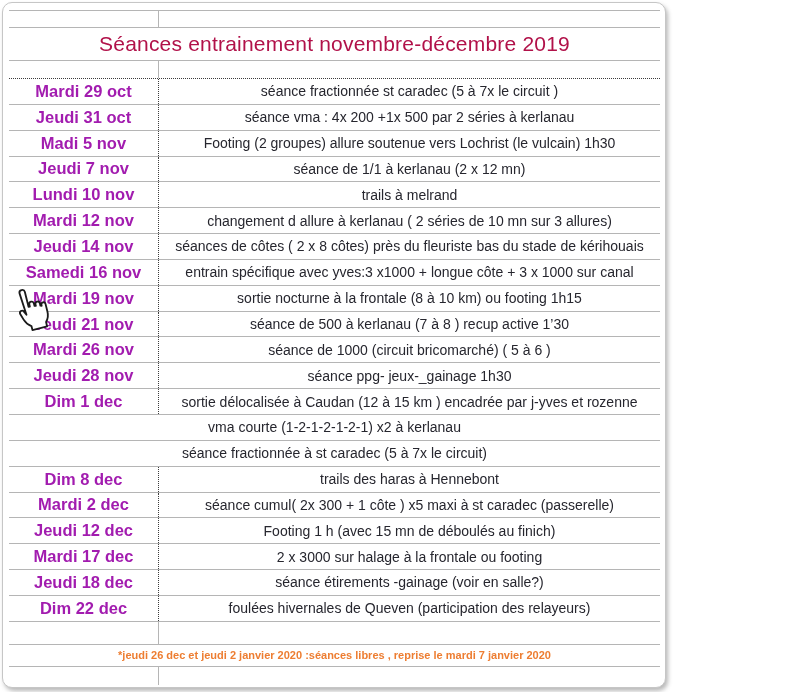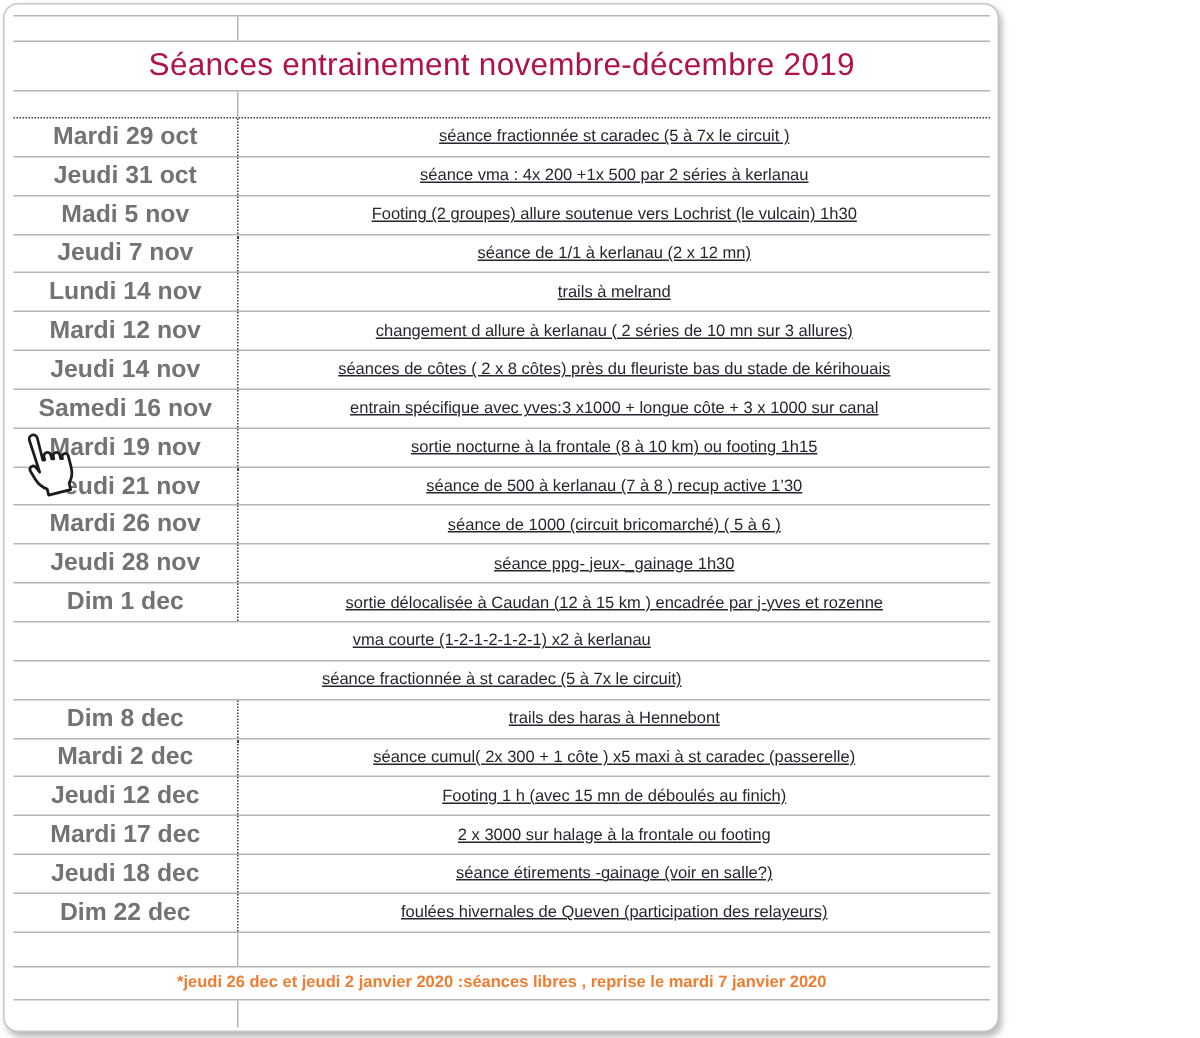--- a/index.html
+++ b/index.html
@@ -47,29 +47,28 @@
     height: 25.85px;
     border-bottom: 1px solid #b5b5b5;
   }
   .cell {
     display: flex; align-items: center; justify-content: center;
     white-space: nowrap; overflow: hidden;
   }
   .cell.date {
     width: 150px;
     border-right: 1px dotted #3c3c3c;
-    color: #737373;
+    color: #a21caf;
     font-weight: bold;
     font-size: 16.5px;
   }
   .cell.desc {
     flex: 1;
     color: #26262e;
-    font-size: 11px;
-    text-decoration: underline;
+    font-size: 14px;
   }
   .note-row {
     height: 22px;
     border-bottom: 1px solid #b5b5b5;
     display: flex; align-items: center; justify-content: center;
     color: #ed7d31;
     font-weight: bold;
     font-size: 11px;
     white-space: nowrap;
   }
@@ -108,21 +107,21 @@
       </div>
       <div class="drow">
         <div class="cell date">Madi 5 nov</div>
         <div class="cell desc">Footing (2 groupes) allure soutenue vers Lochrist (le vulcain) 1h30</div>
       </div>
       <div class="drow">
         <div class="cell date">Jeudi 7 nov</div>
         <div class="cell desc">séance de 1/1 à kerlanau (2 x 12 mn)</div>
       </div>
       <div class="drow">
-        <div class="cell date">Lundi 14 nov</div>
+        <div class="cell date">Lundi 10 nov</div>
         <div class="cell desc">trails à melrand</div>
       </div>
       <div class="drow">
         <div class="cell date">Mardi 12 nov</div>
         <div class="cell desc">changement d allure à kerlanau  ( 2 séries de 10 mn  sur 3 allures)</div>
       </div>
       <div class="drow">
         <div class="cell date">Jeudi 14 nov</div>
         <div class="cell desc">séances de côtes ( 2 x 8 côtes) près du fleuriste bas du stade de kérihouais</div>
       </div>

